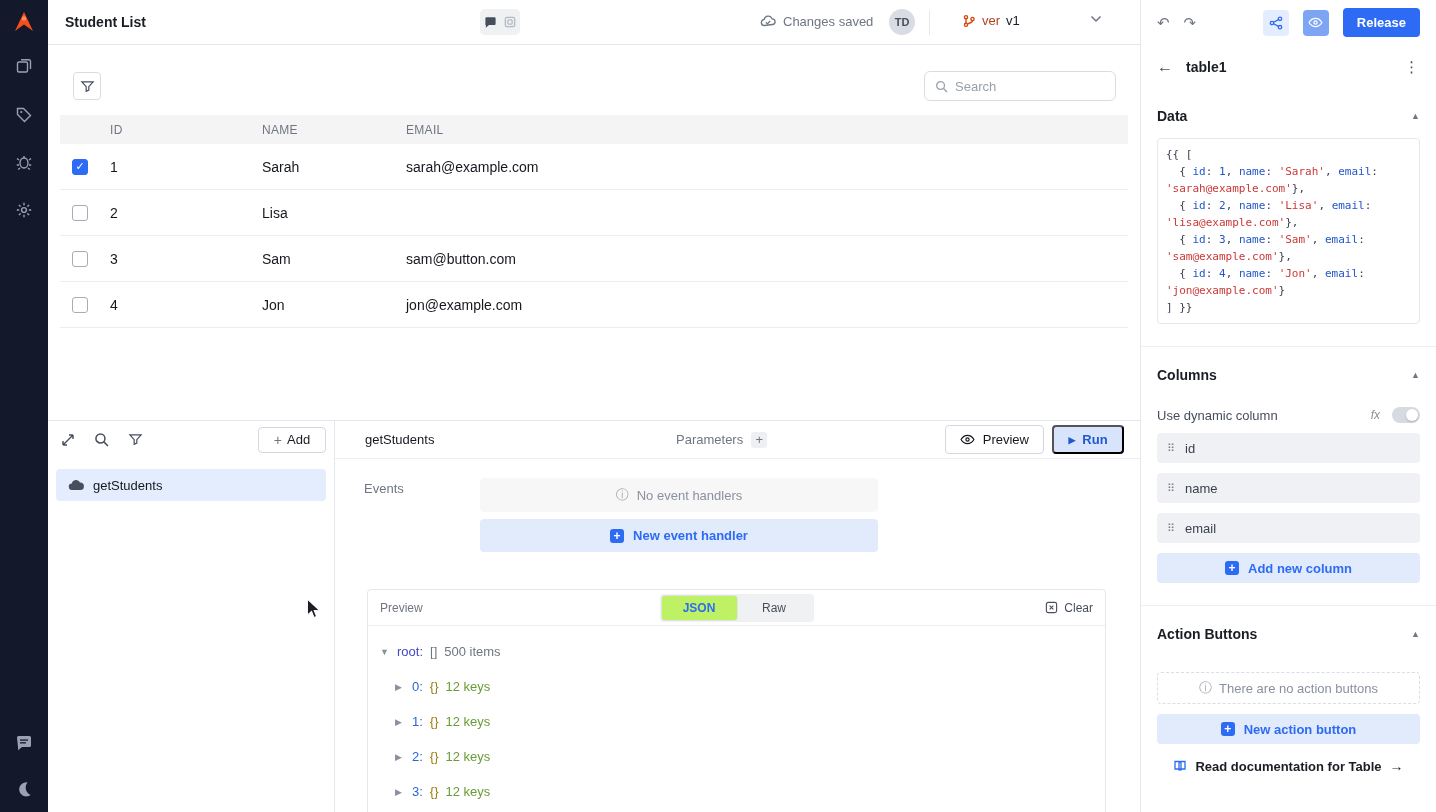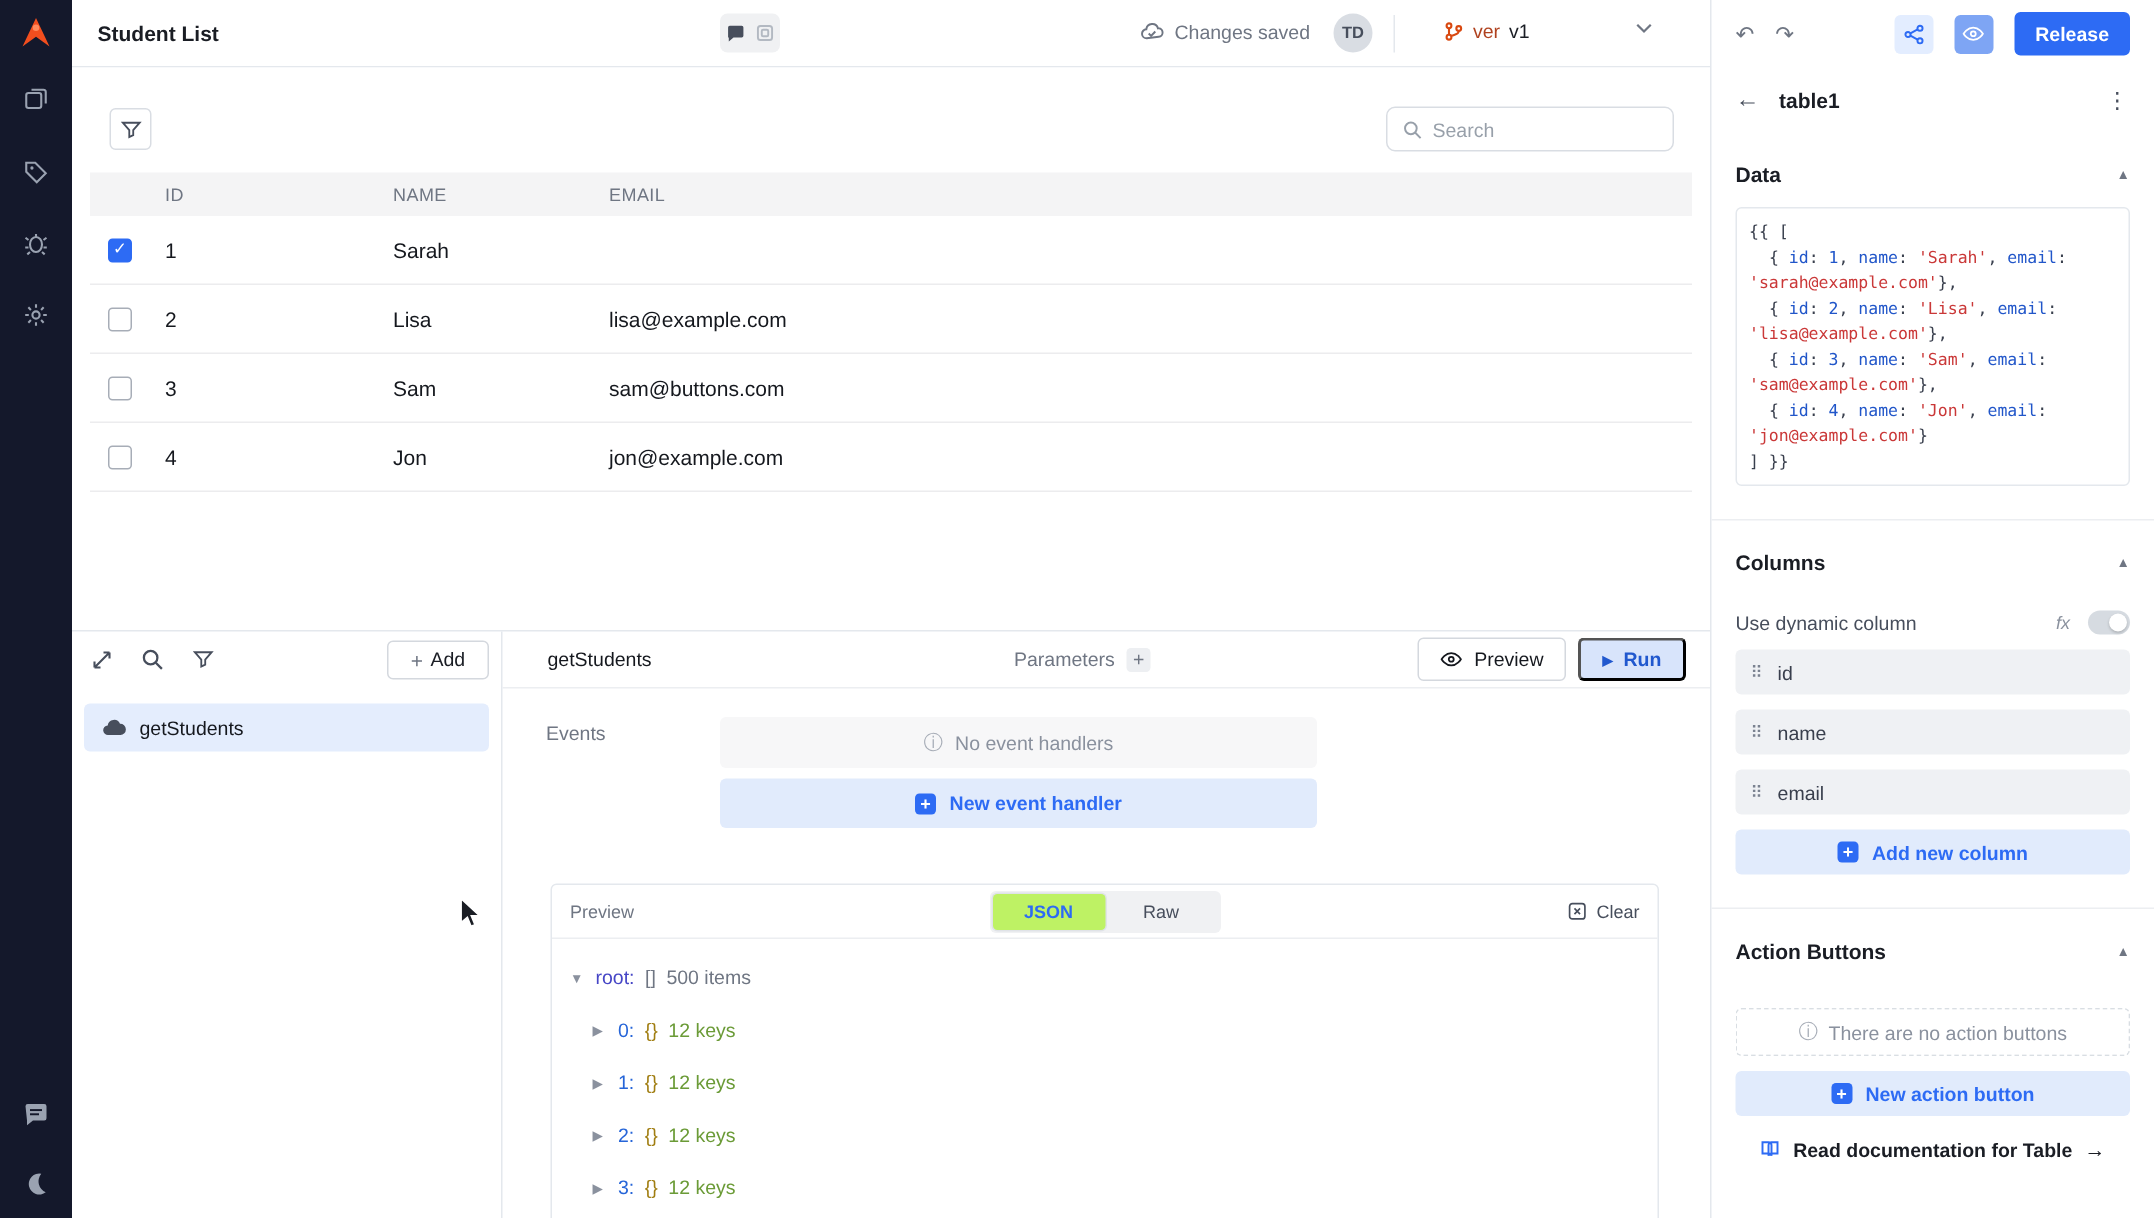--- a/index.html
+++ b/index.html
@@ -263,38 +263,38 @@
       <div class="tw-body">
 
           <div class="tw-row">
             <div>
               <span class="tw-check checked">
                 <span class="check-glyph">✓</span>
               </span>
             </div>
             <div>1</div>
             <div>Sarah</div>
+            <div>sarah@example.com</div>
           </div>
 
           <div class="tw-row">
             <div>
               <span class="tw-check"></span>
             </div>
             <div>2</div>
             <div>Lisa</div>
-            <div>lisa@example.com</div>
           </div>
 
           <div class="tw-row">
             <div>
               <span class="tw-check"></span>
             </div>
             <div>3</div>
             <div>Sam</div>
-            <div>sam@buttons.com</div>
+            <div>sam@button.com</div>
           </div>
 
           <div class="tw-row">
             <div>
               <span class="tw-check"></span>
             </div>
             <div>4</div>
             <div>Jon</div>
             <div>jon@example.com</div>
           </div>

